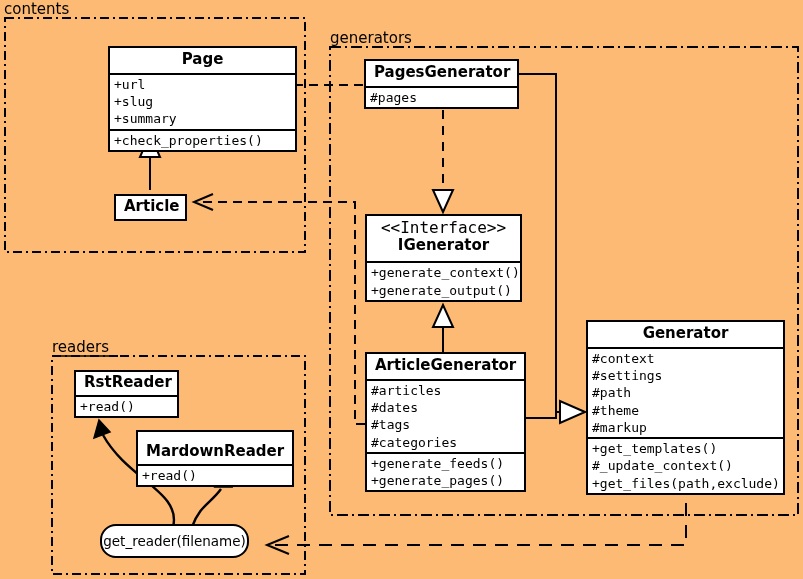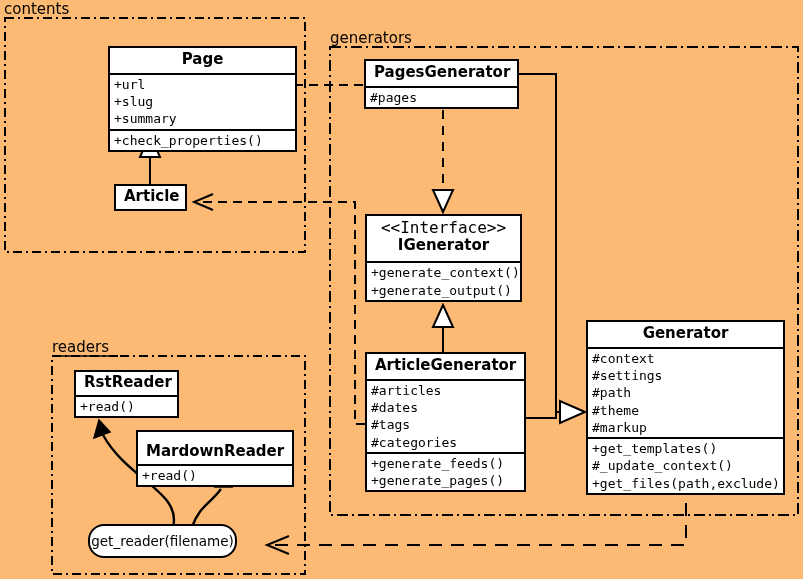--- a/index.html
+++ b/index.html
@@ -155,21 +155,21 @@
     <div class="compartment">
       <div class="member">+url</div>
       <div class="member">+slug</div>
       <div class="member">+summary</div>
     </div>
     <div class="compartment">
       <div class="member">+check_properties()</div>
     </div>
   </div>
 
-  <div class="uml" style="left:114px; top:184px; width:73px;">
+  <div class="uml" style="left:114px; top:194px; width:73px;">
     <div class="name" style="padding:3px 8px 4px 8px;">Article</div>
   </div>
 
   <div class="uml" style="left:364px; top:59px; width:155px;">
     <div class="name">PagesGenerator</div>
     <div class="compartment">
       <div class="member">#pages</div>
     </div>
   </div>
 
@@ -219,17 +219,17 @@
     </div>
   </div>
 
   <div class="uml" style="left:136px; top:430px; width:158px;">
     <div class="name" style="padding:12px 8px 4px 8px;">MardownReader</div>
     <div class="compartment">
       <div class="member">+read()</div>
     </div>
   </div>
 
-  <div class="plainbox" style="left:88px; top:524px; width:149px; height:34px;border-radius:16px;">
+  <div class="plainbox" style="left:100px; top:524px; width:149px; height:34px;border-radius:16px;">
     <span>get_reader(filename)</span>
   </div>
 
 </div>
 
 </body></html>

